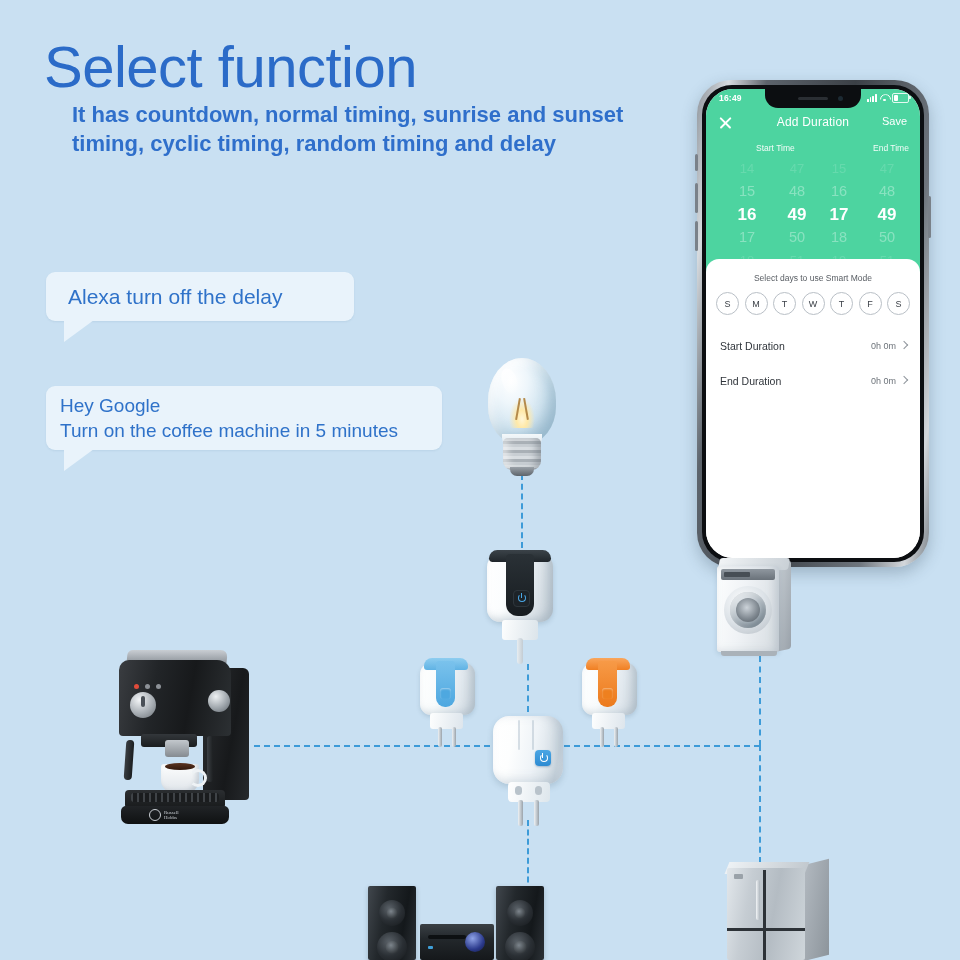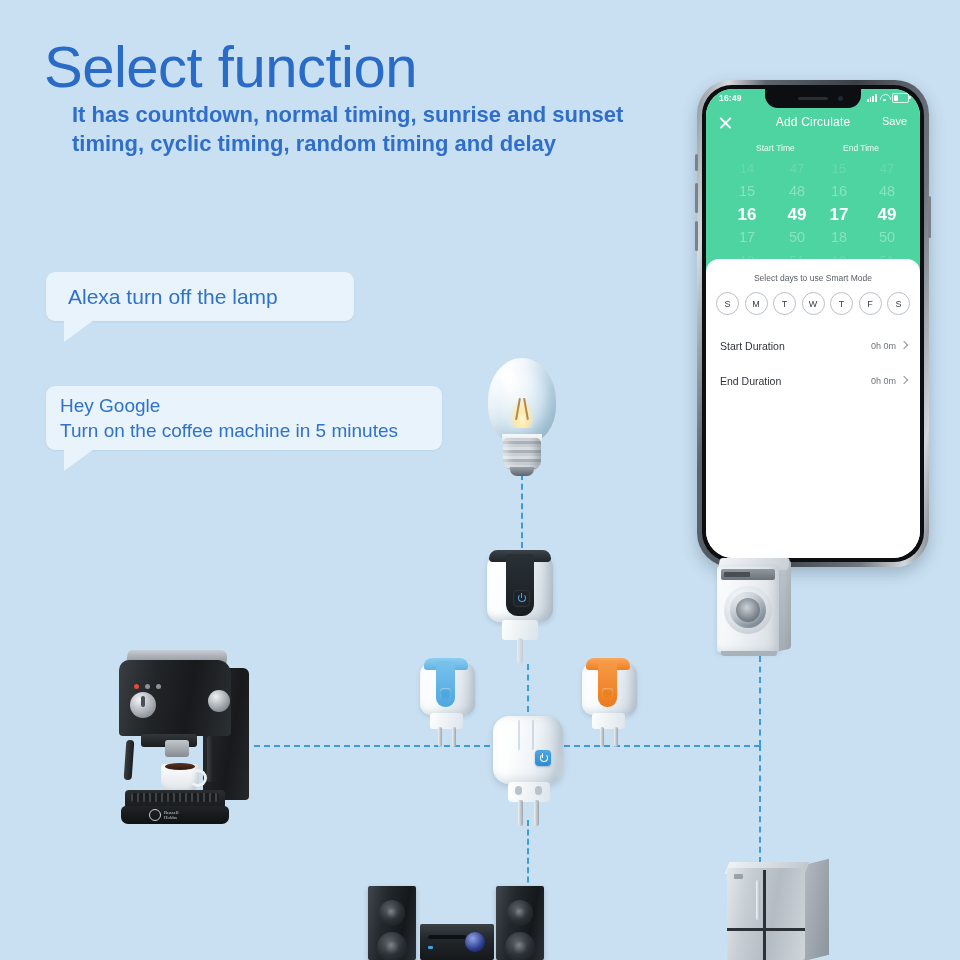--- a/index.html
+++ b/index.html
@@ -84,21 +84,21 @@
   .appbar{position:absolute;left:0;top:22px;right:0;height:28px;color:#fff;z-index:6;}
   .appbar .x{position:absolute;left:12px;top:4px;width:15px;height:15px;cursor:pointer;}
   .appbar .x:before,.appbar .x:after{content:"";position:absolute;left:0;top:7px;width:15px;height:1.6px;background:#fff;border-radius:1px;}
   .appbar .x:before{transform:rotate(45deg)}.appbar .x:after{transform:rotate(-45deg)}
   .appbar .title{position:absolute;left:0;right:0;top:4px;text-align:center;font-size:12px;letter-spacing:.2px;}
   .appbar .save{position:absolute;right:13px;top:4px;font-size:11px;}
 
   .colhdr{position:absolute;top:54px;left:0;right:0;height:14px;color:rgba(255,255,255,.93);font-size:8.5px;}
   .colhdr span{position:absolute;}
   .colhdr .c1{left:50px;}
-  .colhdr .c2{left:107px;padding-left:30px;}
+  .colhdr .c2{left:137px;padding-left:30px;}
 
   .picker{position:absolute;top:68px;left:0;right:0;height:116px;}
   .pcol{position:absolute;top:0;width:46px;text-align:center;}
   .pcol.h1{left:18px}.pcol.m1{left:68px}
   .pcol.h2{left:110px}.pcol.m2{left:158px}
   .pcol .row{height:23px;line-height:23px;font-size:14.5px;color:rgba(255,255,255,.34);}
   .pcol .row.r0{color:rgba(255,255,255,.14);font-size:13px;}
   .pcol .row.r4{color:rgba(255,255,255,.14);font-size:13px;}
   .pcol .row.sel{color:#fff;font-size:17px;font-weight:700;}
   .pick-line{position:absolute;left:15px;right:15px;height:1px;background:rgba(255,255,255,.28);}
@@ -309,21 +309,21 @@
 
 <div id="stage">
 
   <div class="headline">Select function</div>
   <div class="subline">
     <div>It has countdown, normal timing, sunrise and  sunset</div>
     <div>timing, cyclic timing, random timing and delay</div>
   </div>
 
   <div class="bubble" id="bubble1">
-    <span class="txt">Alexa turn off the lamp</span>
+    <span class="txt">Alexa turn off the delay</span>
   </div>
   <div class="bubble" id="bubble2">
     <span class="txt">Hey Google</span>
     <span class="txt">Turn on the coffee machine in 5 minutes</span>
   </div>
 
   <div class="dash-v" style="left:521px;top:474px;height:74px;"></div>
   <div class="dash-v" style="left:527px;top:664px;height:48px;"></div>
   <div class="dash-h" style="left:254px;top:745px;width:506px;"></div>
   <div class="dash-v" style="left:759px;top:656px;height:90px;"></div>
@@ -358,21 +358,21 @@
           </span>
         </div>
 
         <div class="notch">
           <span class="speaker"></span>
           <span class="cam"></span>
         </div>
 
         <div class="appbar">
           <div class="x"></div>
-          <div class="title">Add Circulate</div>
+          <div class="title">Add Duration</div>
           <div class="save">Save</div>
         </div>
 
         <div class="colhdr">
           <span class="c1">Start Time</span>
           <span class="c2">End Time</span>
         </div>
 
         <div class="picker">
           <div class="pcol h1">

